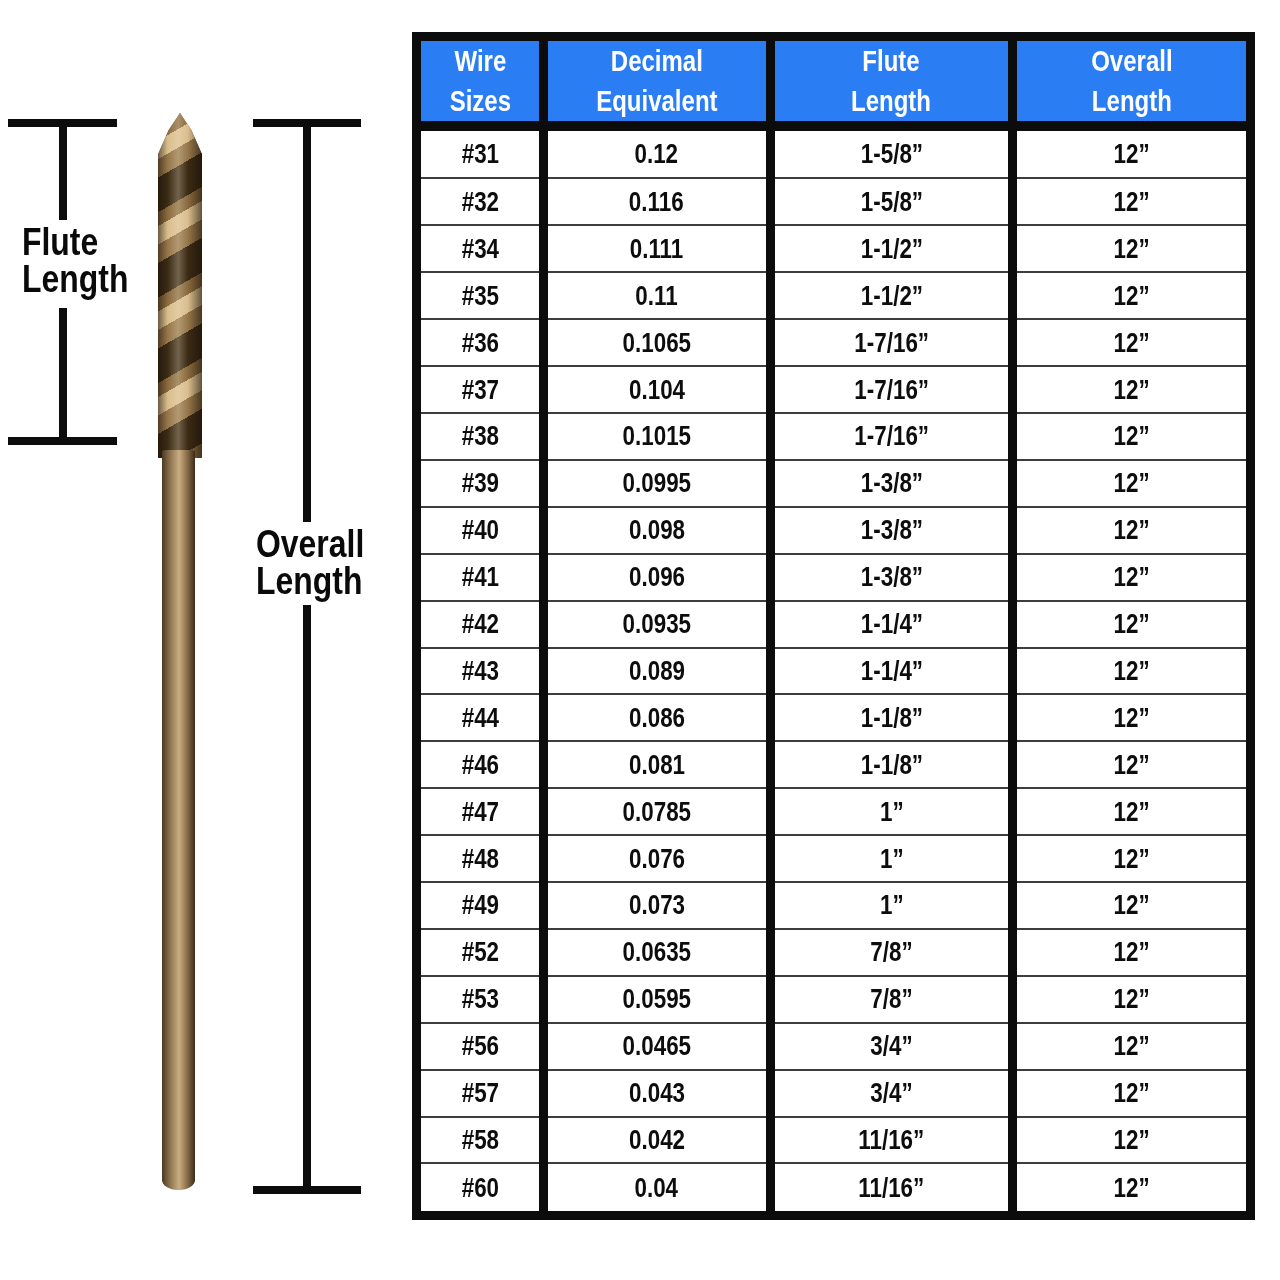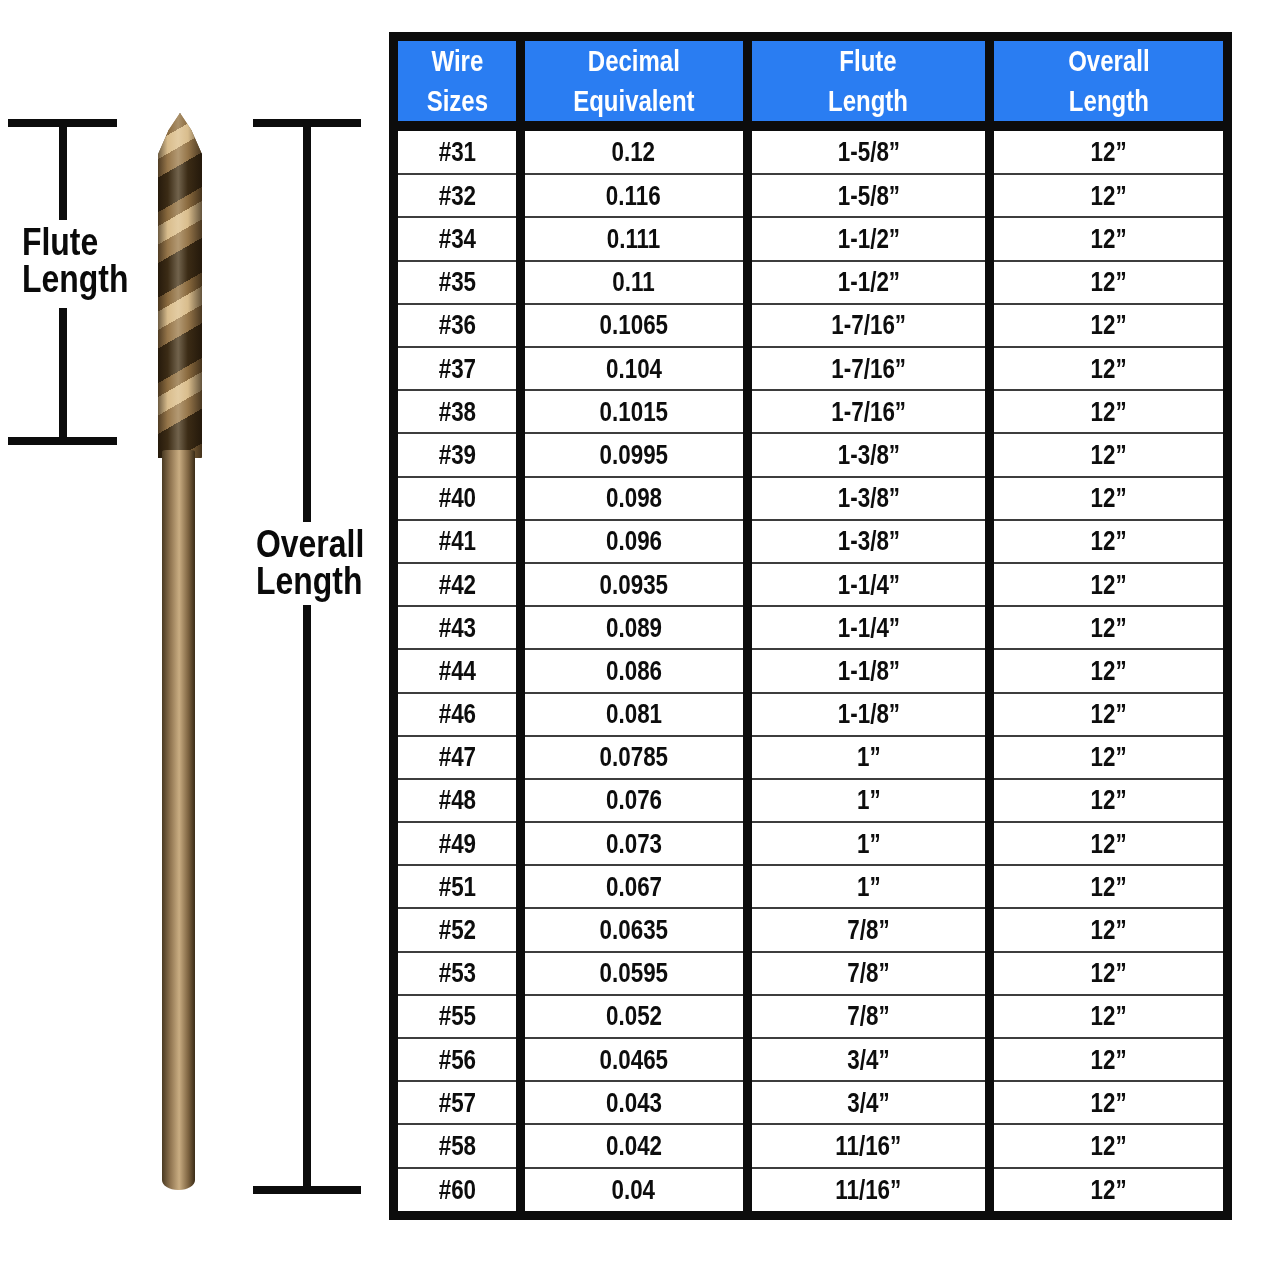--- a/index.html
+++ b/index.html
@@ -37,21 +37,21 @@
     content:"";position:absolute;inset:0;
     background:linear-gradient(90deg,rgba(20,12,4,.55),rgba(0,0,0,0) 22%,rgba(255,244,220,.28) 46%,rgba(0,0,0,0) 68%,rgba(20,12,4,.6));
   }
   .bit-shank{
     left:162px;top:450px;width:33px;height:740px;
     background:linear-gradient(90deg,#4a3a22,#8f7450 25%,#c9ad82 52%,#7d6340 80%,#3a2c17);
     border-radius:4px 4px 16px 16px / 2px 2px 10px 10px;
   }
 
   
-  .table-wrap{left:389px;top:32px;width:843px;height:1188px;text-decoration:underline;}
+  .table-wrap{left:412px;top:32px;width:843px;height:1188px;text-decoration:underline;}
   table{
     width:100%;height:100%;border-collapse:collapse;table-layout:fixed;
     border:9px solid var(--ink);
   }
   th{
     background:var(--header-blue);color:#ffffff;
     border:9px solid var(--ink);border-bottom:10px solid var(--ink);
     font-size:30px;line-height:40px;vertical-align:middle;text-align:center;
     padding:0;
   }
@@ -210,44 +210,32 @@
           <td><span class="ct">1”</span></td>
           <td><span class="ct">12”</span></td>
         </tr>
         <tr>
           <td><span class="ct">#49</span></td>
           <td><span class="ct">0.073</span></td>
           <td><span class="ct">1”</span></td>
           <td><span class="ct">12”</span></td>
         </tr>
         <tr>
-          <td><span class="ct">#51</span></td>
-          <td><span class="ct">0.067</span></td>
-          <td><span class="ct">1”</span></td>
-          <td><span class="ct">12”</span></td>
-        </tr>
-        <tr>
           <td><span class="ct">#52</span></td>
           <td><span class="ct">0.0635</span></td>
           <td><span class="ct">7/8”</span></td>
           <td><span class="ct">12”</span></td>
         </tr>
         <tr>
           <td><span class="ct">#53</span></td>
           <td><span class="ct">0.0595</span></td>
           <td><span class="ct">7/8”</span></td>
           <td><span class="ct">12”</span></td>
         </tr>
         <tr>
-          <td><span class="ct">#55</span></td>
-          <td><span class="ct">0.052</span></td>
-          <td><span class="ct">7/8”</span></td>
-          <td><span class="ct">12”</span></td>
-        </tr>
-        <tr>
           <td><span class="ct">#56</span></td>
           <td><span class="ct">0.0465</span></td>
           <td><span class="ct">3/4”</span></td>
           <td><span class="ct">12”</span></td>
         </tr>
         <tr>
           <td><span class="ct">#57</span></td>
           <td><span class="ct">0.043</span></td>
           <td><span class="ct">3/4”</span></td>
           <td><span class="ct">12”</span></td>

